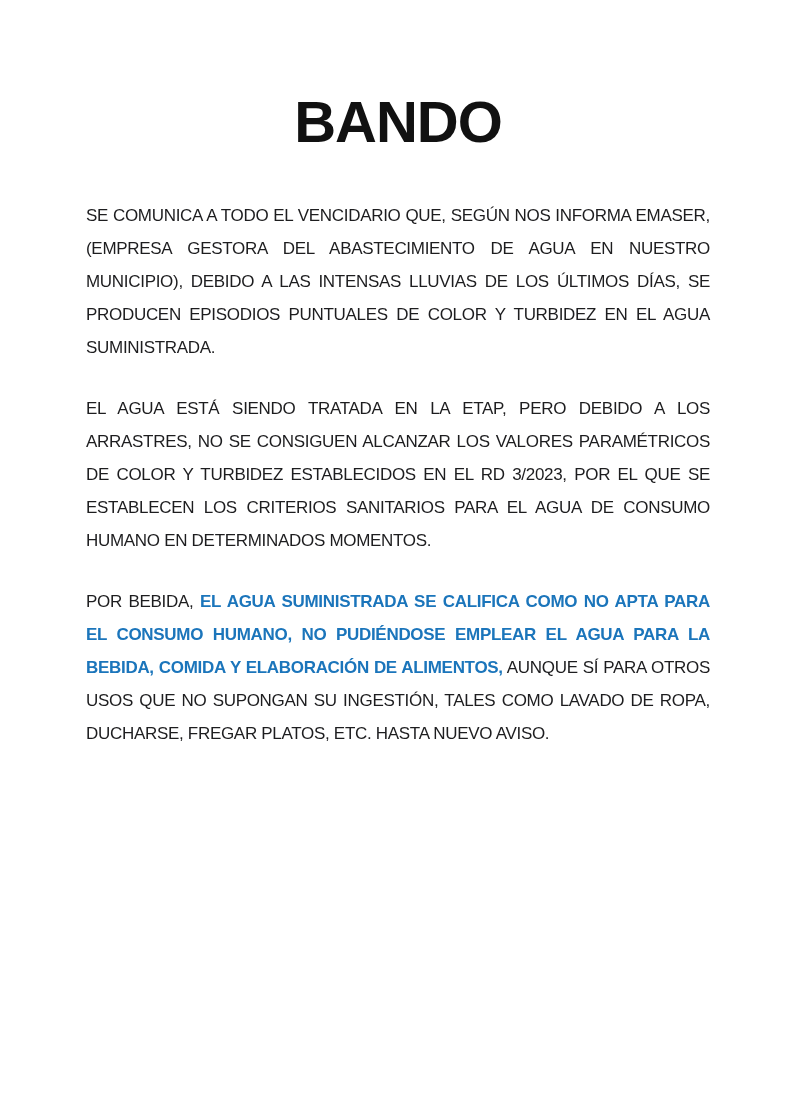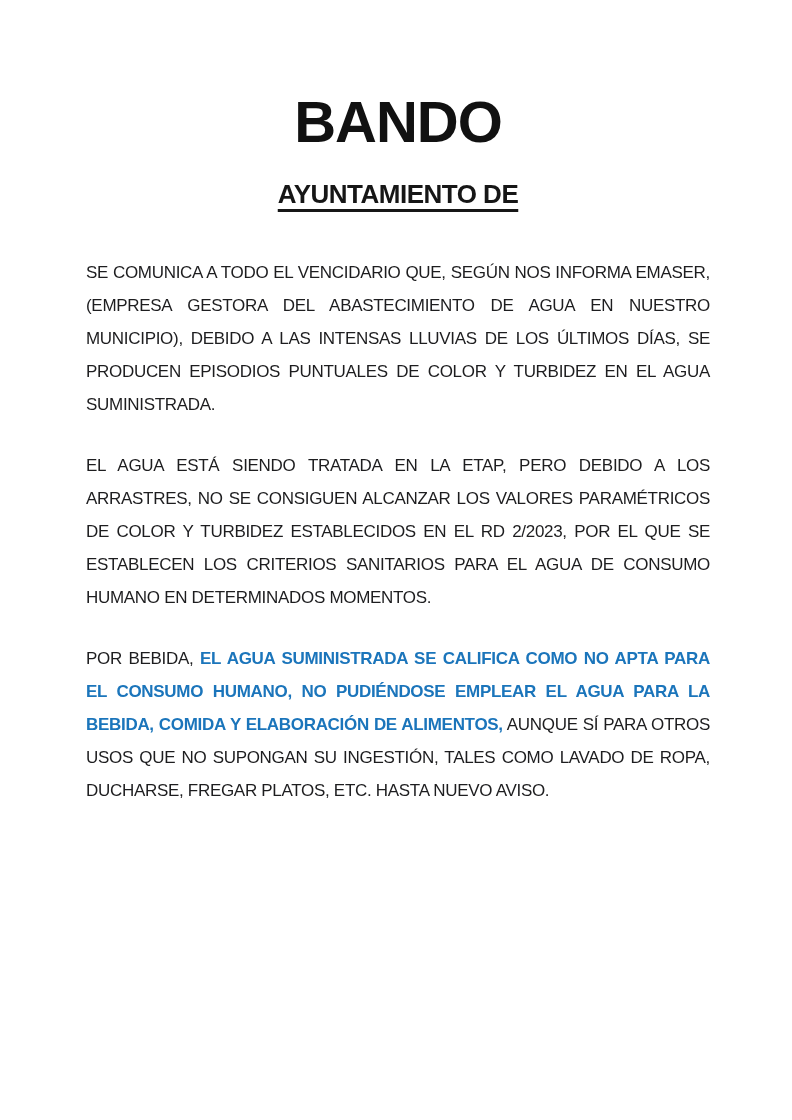--- a/index.html
+++ b/index.html
@@ -58,26 +58,25 @@
     text-align: left;
   }
 </style>
 </head>
 <body>
 
 <div class="page" style="background: rgb(255, 255, 255); color: rgb(29, 29, 31);">
 
   <h1 class="title">BANDO</h1>
 
-  <h2 class="subtitle">AYUNTAMIENTO DE</h2>
 
 
   <div class="content">
 
     <p>SE COMUNICA A TODO EL VENCIDARIO QUE, SEGÚN NOS INFORMA EMASER, (EMPRESA GESTORA DEL ABASTECIMIENTO DE AGUA EN NUESTRO MUNICIPIO), DEBIDO A LAS INTENSAS LLUVIAS DE LOS ÚLTIMOS DÍAS, SE PRODUCEN EPISODIOS PUNTUALES DE COLOR Y TURBIDEZ EN EL AGUA SUMINISTRADA.</p>
 
-    <p>EL AGUA ESTÁ SIENDO TRATADA EN LA ETAP, PERO DEBIDO A LOS ARRASTRES, NO SE CONSIGUEN ALCANZAR LOS VALORES PARAMÉTRICOS DE COLOR Y TURBIDEZ ESTABLECIDOS EN EL RD 2/2023, POR EL QUE SE ESTABLECEN LOS CRITERIOS SANITARIOS PARA EL AGUA DE CONSUMO HUMANO EN DETERMINADOS MOMENTOS.</p>
+    <p>EL AGUA ESTÁ SIENDO TRATADA EN LA ETAP, PERO DEBIDO A LOS ARRASTRES, NO SE CONSIGUEN ALCANZAR LOS VALORES PARAMÉTRICOS DE COLOR Y TURBIDEZ ESTABLECIDOS EN EL RD 3/2023, POR EL QUE SE ESTABLECEN LOS CRITERIOS SANITARIOS PARA EL AGUA DE CONSUMO HUMANO EN DETERMINADOS MOMENTOS.</p>
 
     <p><span>POR BEBIDA, </span><span class="highlight">EL AGUA SUMINISTRADA SE CALIFICA COMO NO APTA PARA EL CONSUMO HUMANO, NO PUDIÉNDOSE EMPLEAR EL AGUA PARA LA BEBIDA, COMIDA Y ELABORACIÓN DE ALIMENTOS,</span><span> AUNQUE SÍ PARA OTROS USOS QUE NO SUPONGAN SU INGESTIÓN, TALES COMO LAVADO DE ROPA, DUCHARSE, FREGAR PLATOS, ETC. HASTA NUEVO AVISO.</span></p>
 
 
   </div>
 </div>
 
 </body></html>

